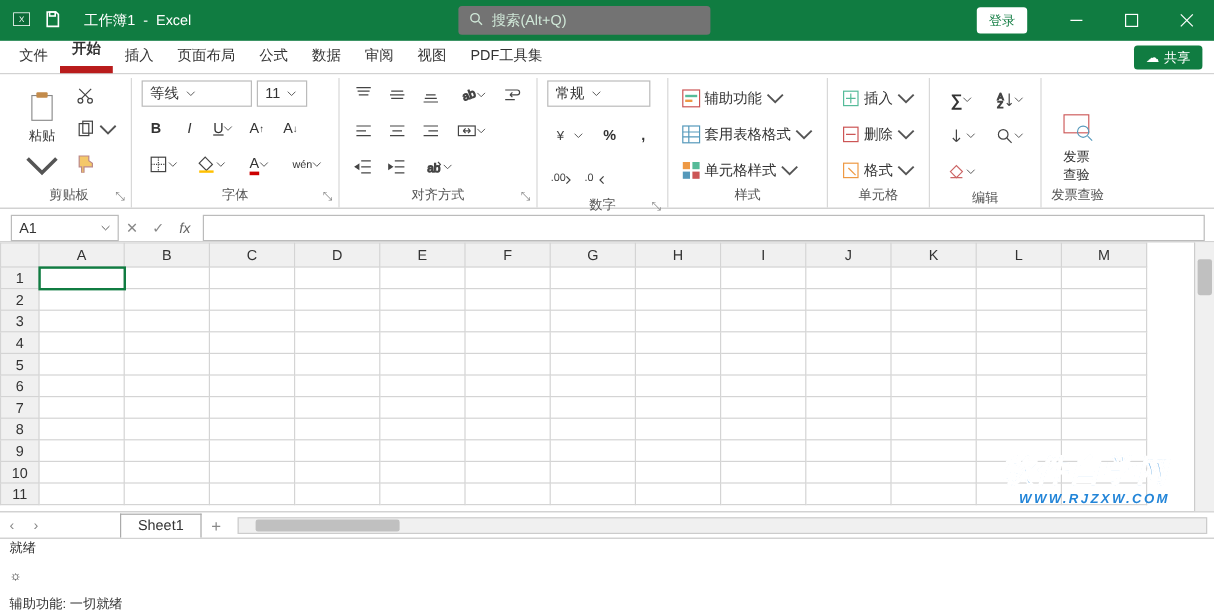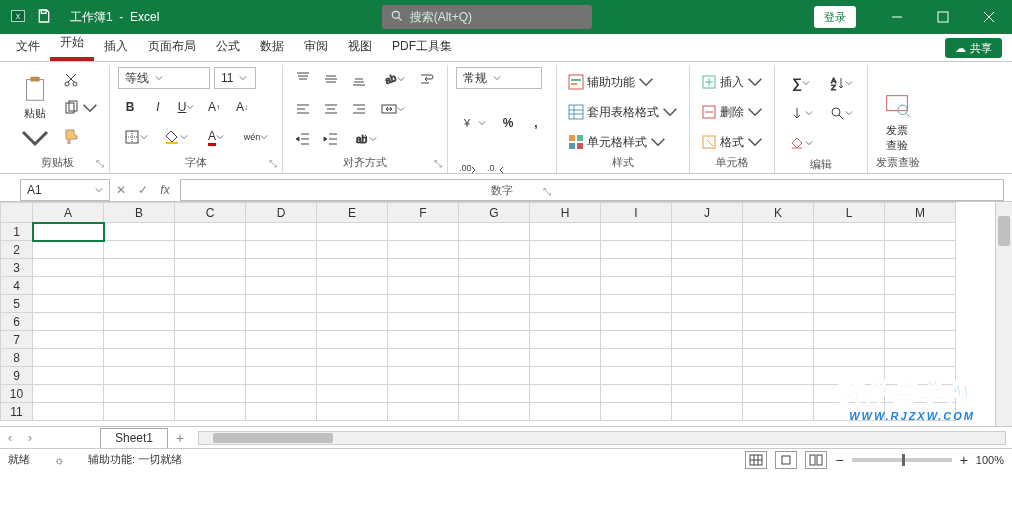--- a/index.html
+++ b/index.html
@@ -7,62 +7,62 @@
 .titlebar { height: 34px; background: #107c41; display: flex; align-items: center; color: #fff; }
 .titlebar .qat { display: flex; align-items: center; gap: 10px; padding: 0 10px; }
 .titlebar .qat svg { width: 16px; height: 16px; }
 .titlebar .title { margin-left: 8px; font-size: 12px; }
 .titlebar .search { margin-left: auto; margin-right: auto; width: 210px; height: 24px; background: #737373; border-radius: 3px; display: flex; align-items: center; padding: 0 8px; gap: 6px; color: #d0e8d8; }
 .titlebar .right { display: flex; align-items: center; gap: 0; text-align: right; }
 .titlebar .login { height: 22px; padding: 0 10px; background: #fff; color: #107c41; font-size: 11px; border-radius: 3px; display: flex; align-items: center; margin-right: 18px; }
 .winbtn { width: 46px; height: 34px; display: flex; align-items: center; justify-content: center; }
 .tabs { height: 28px; border-bottom: 1px solid #c8c8c8; display: flex; align-items: flex-end; padding: 0 6px; }
 .tab { padding: 4px 10px 6px; font-size: 12px; cursor: pointer; }
-.tab.active { font-weight: normal; border-bottom: 4px solid #b91c1c; }
+.tab.active { font-weight: bold; border-bottom: 6px solid #b91c1c; }
 .share { margin-left: auto; background: #107c41; color: #fff; height: 20px; padding: 0 10px; border-radius: 3px; display: flex; align-items: center; font-size: 11px; margin-right: 4px; margin-bottom: 3px; gap: 4px; }
 .ribbon { height: 112px; border-bottom: 1px solid #c8c8c8; display: flex; padding: 3px 6px 0; background: #fff; }
 .group { border-right: 1px solid #d8d8d8; padding: 2px 8px 0; display: flex; flex-direction: column; }
 .group:last-child { border-right: none; }
 .group-body { flex: 1; display: flex; align-items: flex-start; gap: 4px; }
 .group-label { text-align: center; font-size: 11px; color: #555; padding: 2px 0 3px; position: relative; }
 .group-label .dlg { position: absolute; right: -3px; bottom: 3px; font-size: 10px; color: #888; }
 .bigbtn { display: flex; flex-direction: column; align-items: center; justify-content: flex-end; width: 42px; height: 86px; font-size: 11px; gap: 2px; }
 .bigbtn svg { width: 30px; height: 30px; }
 .smallstack { display: flex; flex-direction: column; gap: 6px; padding-top: 2px; }
 .smallbtn { display: flex; align-items: center; gap: 3px; height: 22px; padding: 0 3px; font-size: 12px; }
 .smallbtn svg { width: 16px; height: 16px; }
 .row { display: flex; gap: 4px; align-items: center; justify-content: flex-end; }
 .select { border: 1px solid #bbb; height: 22px; display: flex; align-items: center; padding: 0 4px 0 6px; background: #fff; font-size: 12px; }
 .select .caret { margin-left: 6px; }
 .iconbtn { width: 24px; height: 24px; display: flex; align-items: center; justify-content: center; }
 .iconbtn.wide { width: 36px; }
 .caret { width: 8px; height: 8px; }
 .formula-bar { height: 24px; border-bottom: 1px solid #c8c8c8; display: flex; align-items: center; margin-top: 4px; }
-.namebox { width: 90px; height: 22px; border: 1px solid #bbb; margin-left: 20px; display: flex; align-items: center; padding: 0 6px; }
+.namebox { width: 90px; height: 22px; border: 1px solid #bbb; margin-left: 9px; display: flex; align-items: center; padding: 0 6px; }
 .fbtn { width: 22px; height: 22px; display: flex; align-items: center; justify-content: center; color: #888; }
 .fx { font-style: italic; color: #666; }
 .finput { flex: 1; height: 22px; border: 1px solid #bbb; margin: 0 8px 0 4px; background: #fff; }
 .grid-wrap { display: flex; height: 224px; position: relative; }
 .grid { flex: 1; overflow: hidden; position: relative; }
 table { border-collapse: collapse; table-layout: fixed; }
 th, td { border: 1px solid #d4d4d4; font-weight: normal; font-size: 12px; text-align: center; background: #fff; }
 th.colhdr { height: 20px; width: 71px; background: #f0f0f0; }
 th.rowhdr { width: 32px; height: 18px; background: #f0f0f0; }
 th.corner { width: 32px; height: 20px; background: #f0f0f0; }
 td.cell { width: 71px; height: 18px; }
 td.sel { outline: 2px solid #107c41; outline-offset: -1px; }
 .vscroll { width: 17px; background: #f0f0f0; border-left: 1px solid #ccc; position: relative; }
 .vscroll .thumb { position: absolute; top: 14px; left: 2px; right: 2px; height: 30px; background: #c0c0c0; border-radius: 2px; }
 .sheetbar { height: 22px; border-top: 1px solid #c8c8c8; display: flex; align-items: center; }
 .sheetnav { width: 20px; text-align: center; color: #888; }
 .sheettab { padding: 2px 14px; border: 1px solid #aaa; border-bottom: none; background: #fff; font-size: 12px; height: 20px; display: flex; align-items: center; }
 .addsheet { width: 24px; text-align: center; color: #888; font-size: 14px; }
 .hscroll { flex: 1; margin: 0 6px; height: 14px; background: #f0f0f0; border: 1px solid #ccc; position: relative; }
 .hscroll .thumb { position: absolute; left: 14px; top: 1px; bottom: 1px; width: 120px; background: #c0c0c0; border-radius: 2px; }
-.status { height: 22px; border-top: 1px solid #c8c8c8; display: flex; align-items: center; padding: 0 8px; font-size: 11px; gap: 24px; }
+.status { height: 22px; border-top: 1px solid #c8c8c8; display: flex; align-items: flex-start; padding: 0 8px; font-size: 11px; gap: 10px; flex-direction: column; }
 .status .right { margin-left: auto; display: flex; align-items: center; gap: 8px; }
 .viewbtn { width: 22px; height: 18px; border: 1px solid #999; display: flex; align-items: center; justify-content: center; }
 .zoomtrack { width: 100px; height: 4px; background: #ccc; position: relative; }
 .zoomtrack .h { position: absolute; left: 50%; top: -4px; width: 3px; height: 12px; background: #666; }
 .watermark { position: absolute; right: 20px; bottom: 4px; text-align: right; font-style: italic; }
 .watermark .big { font-size: 26px; font-weight: 900; color: #2385d8; letter-spacing: 2px; -webkit-text-stroke: 1px #fff; }
 .watermark .small { font-size: 11px; font-weight: bold; color: #2385d8; letter-spacing: 2px; }
 </style>
 </head>
 <body>
@@ -328,21 +328,21 @@
             <svg class="caret" viewBox="0 0 10 10">
               <path d="M1 3l4 4 4-4" fill="none" stroke="#555"></path>
             </svg>
           </div>
       </div>
     </div>
     <div class="group-label"><span>对齐方式</span><span class="dlg">⤡</span></div>
   </div>
 
   <div class="group">
-    <div class="group-body" style="flex-direction:column;gap:22px">
+    <div class="group-body" style="flex-direction:column;gap:12px">
       <div class="select" style="width:86px">
           <span>常规</span>
           <svg class="caret" viewBox="0 0 10 10">
             <path d="M1 3l4 4 4-4" fill="none" stroke="#555"></path>
           </svg>
         </div>
       <div class="row">
         <div class="iconbtn wide">
             <svg width="16" height="16" viewBox="0 0 16 16">
               <text x="2" y="12" font-size="11" fill="#444">¥</text>

